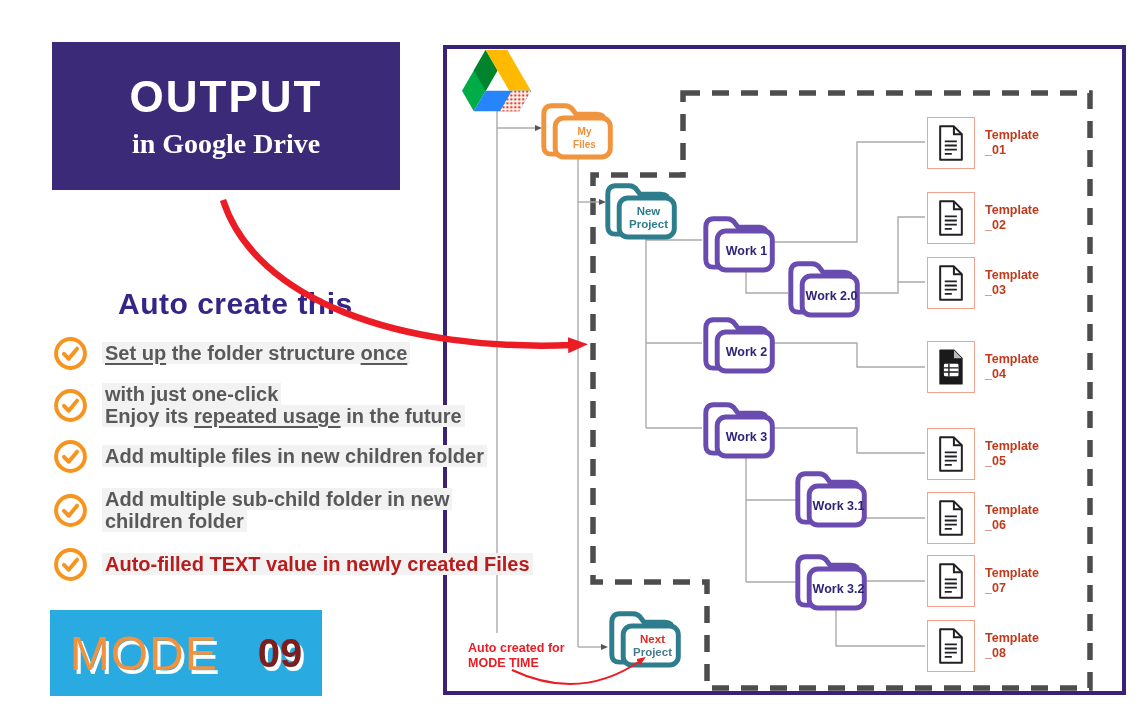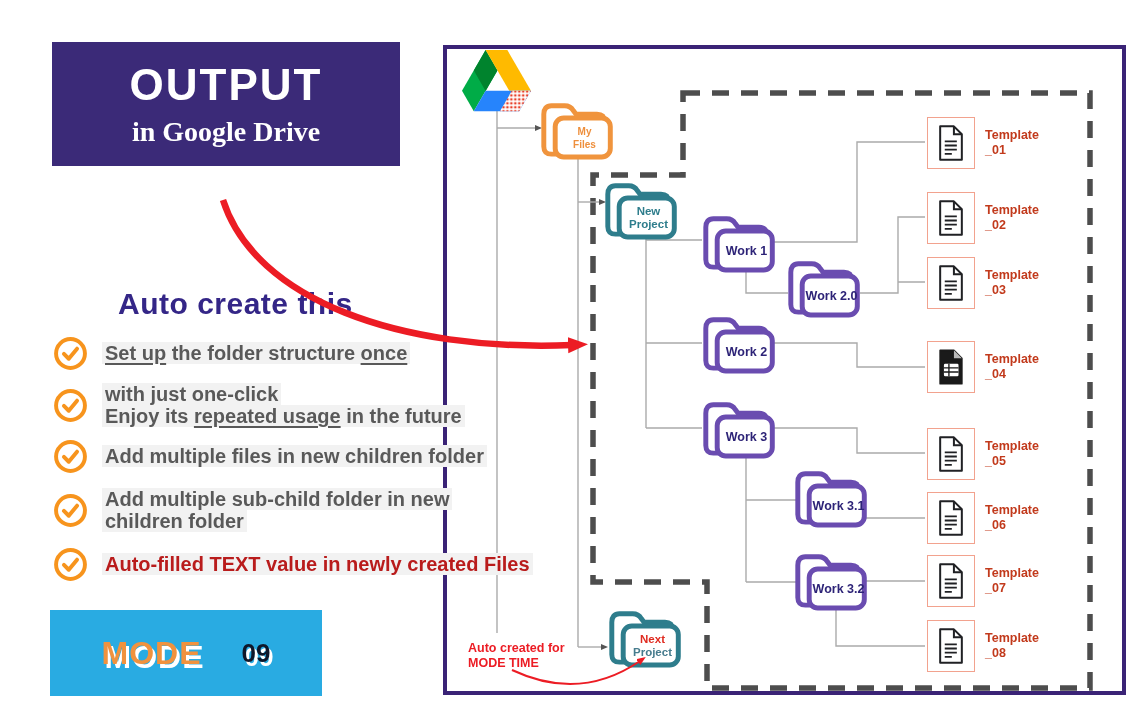--- a/index.html
+++ b/index.html
@@ -4,21 +4,21 @@
 <style>
   html,body{margin:0;padding:0;}
   body{
     width:1140px;height:713px;position:relative;overflow:hidden;
     background:#ffffff;font-family:"Liberation Sans", sans-serif;
   }
   .abs{position:absolute;}
 
   
   .output-box{
-    left:52px;top:42px;width:348px;height:124px;background:#3B2A78;
+    left:52px;top:42px;width:348px;height:148px;background:#3B2A78;
     display:flex;flex-direction:column;align-items:center;justify-content:center;gap:6px;
     color:#ffffff;z-index:3;
   }
   .output-title{font-size:44px;font-weight:bold;letter-spacing:2px;}
   .output-subtitle{font-family:"Liberation Serif", serif;font-size:28px;font-weight:bold;}
 
   .heading{
     left:118px;top:287px;font-size:30px;font-weight:bold;color:#342687;
     letter-spacing:.5px;z-index:3;
   }
@@ -28,22 +28,22 @@
   .check-text{font-size:20px;font-weight:bold;color:#595959;line-height:22px;}
   .check-line{display:block;}
   .hl{background:#F2F2F2;padding:0 3px;}
   .u{text-decoration:underline;text-underline-offset:3px;text-decoration-thickness:2px;}
   .alert .check-text .check-line{color:#b91c1c;}
 
   .mode-badge{
     left:50px;top:610px;width:272px;height:86px;background:#29ABE2;
     display:flex;align-items:center;justify-content:center;gap:12px;z-index:3;
   }
-  .mode-word{font-size:32px;font-weight:bold;color:#F0923E;text-shadow:3px 4px 0 #ffffff;letter-spacing:1px;}
-  .mode-number{font-size:26px;font-weight:bold;color:#0f172a;text-shadow:3px 4px 0 #ffffff;margin-left:28px;}
+  .mode-word{font-size:48px;font-weight:normal;color:#F0923E;text-shadow:3px 4px 0 #ffffff;letter-spacing:1px;}
+  .mode-number{font-size:40px;font-weight:bold;color:#7f1d1d;text-shadow:3px 4px 0 #ffffff;margin-left:28px;}
 
   
   .panel{
     left:443px;top:45px;width:683px;height:650px;background:#ffffff;
     border:4.5px solid #3A2376;box-sizing:border-box;z-index:1;
   }
   #overlay{left:0;top:0;width:1140px;height:713px;z-index:2;pointer-events:none;}
   #overlay-top{left:0;top:0;width:1140px;height:713px;z-index:5;pointer-events:none;}
   .gline{stroke:#ABABAB;stroke-width:1.4;fill:none;}
   .dashed{stroke:#4D4D4D;stroke-width:5.5;fill:none;stroke-dasharray:17 12;}

